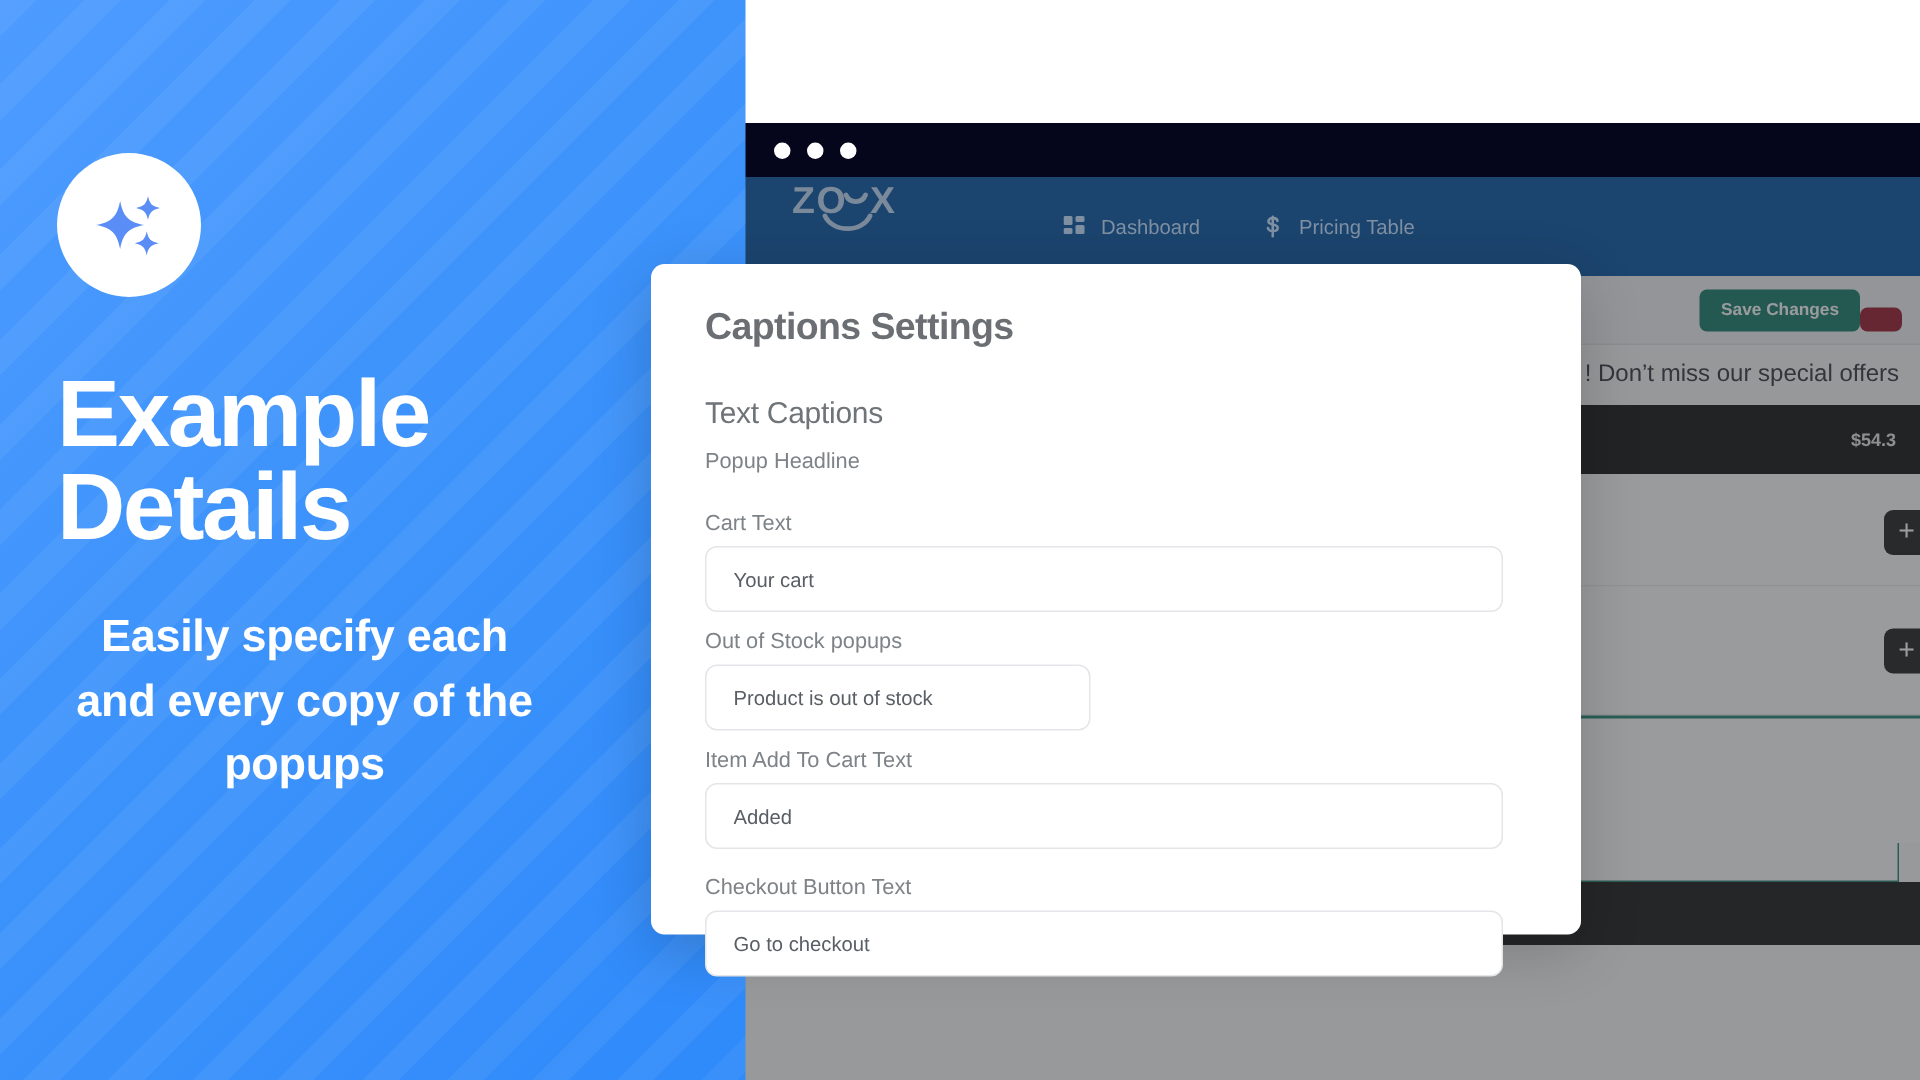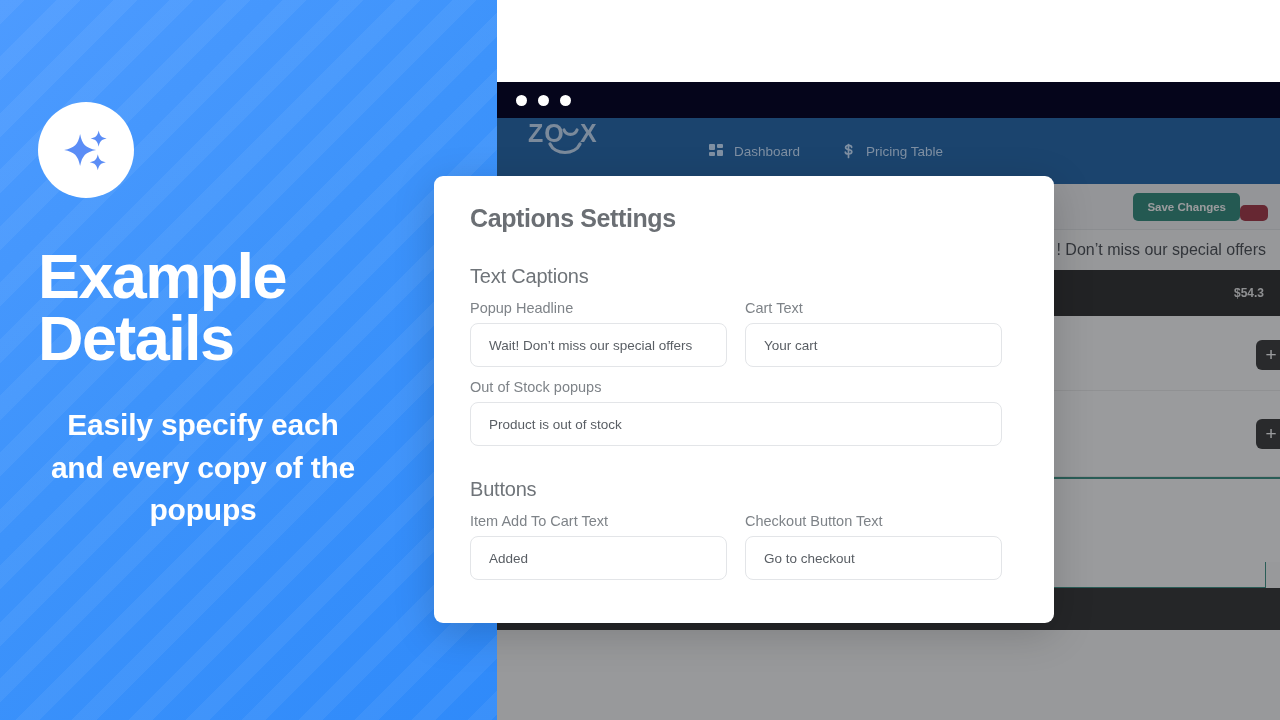--- a/index.html
+++ b/index.html
@@ -144,21 +144,21 @@
     z-index:40;
     padding:28px 52px 0 36px;
   }
   .modal-title{
     font-size:25px; font-weight:700; color:#6b6f74; letter-spacing:-0.4px;
   }
   .section-title{
     font-size:20px; font-weight:500; color:#6f7479; letter-spacing:-0.2px;
     margin-top:32px;
   }
-  .fields{ display:flex; gap:18px; margin-top:12px; }
+  .fields{ display:flex; gap:18px; margin-top:12px;flex-direction:column; }
   .field{ flex:1 1 0; min-width:0; }
   .fld-label{ font-size:14.5px; color:#7e8388; margin-bottom:7px; display:block; }
   .fld-input{
     width:100%; height:44px; border:1px solid #e3e5e8; border-radius:8px;
     background:#fff; padding:0 18px; font-size:13.5px; color:#595e64;
     font-family:inherit; outline:none;
   }
   .fld-input::placeholder{ color:#595e64; }
   .half{ width:calc(50% - 9px); }
 </style>
@@ -275,36 +275,34 @@
 </div>
 
 <div id="modal">
   <div class="modal-title">Captions Settings</div>
 
   <div class="section-title">Text Captions</div>
 
   <div class="fields">
     <div class="field">
       <label class="fld-label">Popup Headline</label>
-      <input class="fld-input" type="text" readonly="" value="Wait! Don’t miss our special offers" style="">
     </div>
     <div class="field">
       <label class="fld-label">Cart Text</label>
       <input class="fld-input" type="text" readonly="" value="Your cart" style="">
     </div>
   </div>
 
   <div class="fields">
     <div class="field half">
       <label class="fld-label">Out of Stock popups</label>
       <input class="fld-input" type="text" readonly="" value="Product is out of stock" style="">
     </div>
   </div>
 
-  <div class="section-title">Buttons</div>
 
   <div class="fields">
     <div class="field">
       <label class="fld-label">Item Add To Cart Text</label>
       <input class="fld-input" type="text" readonly="" value="Added" style="">
     </div>
     <div class="field">
       <label class="fld-label">Checkout Button Text</label>
       <input class="fld-input" type="text" readonly="" value="Go to checkout" style="">
     </div>

